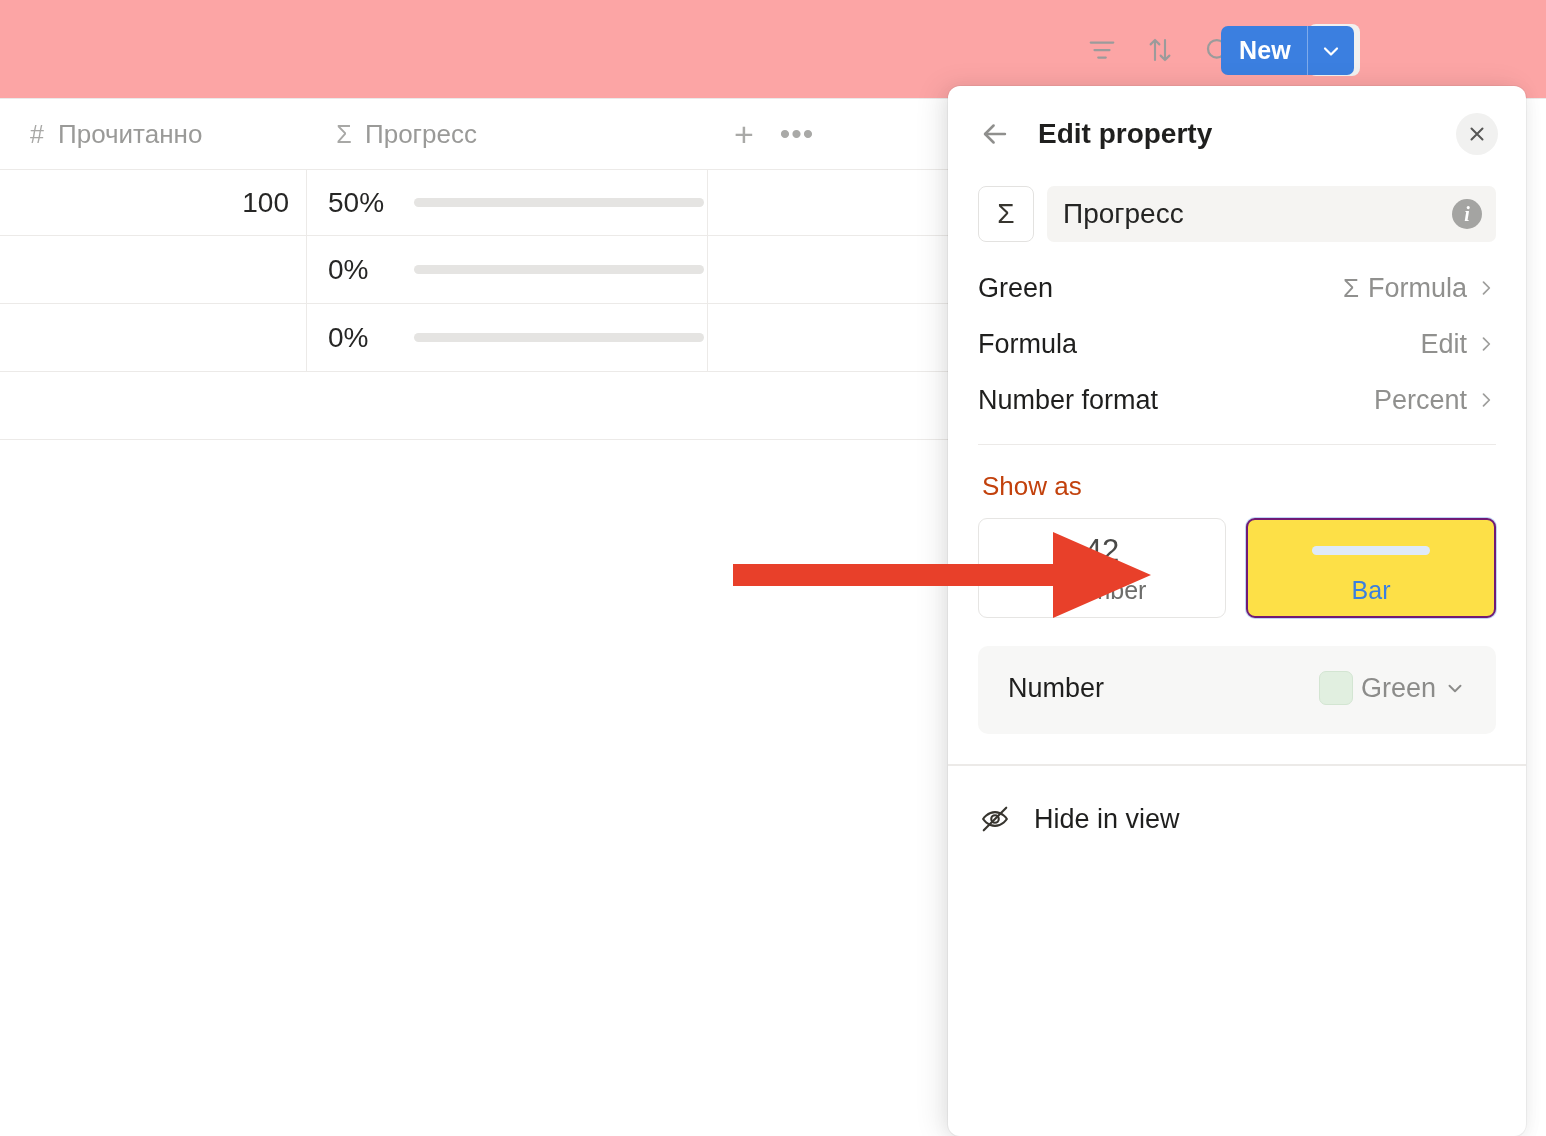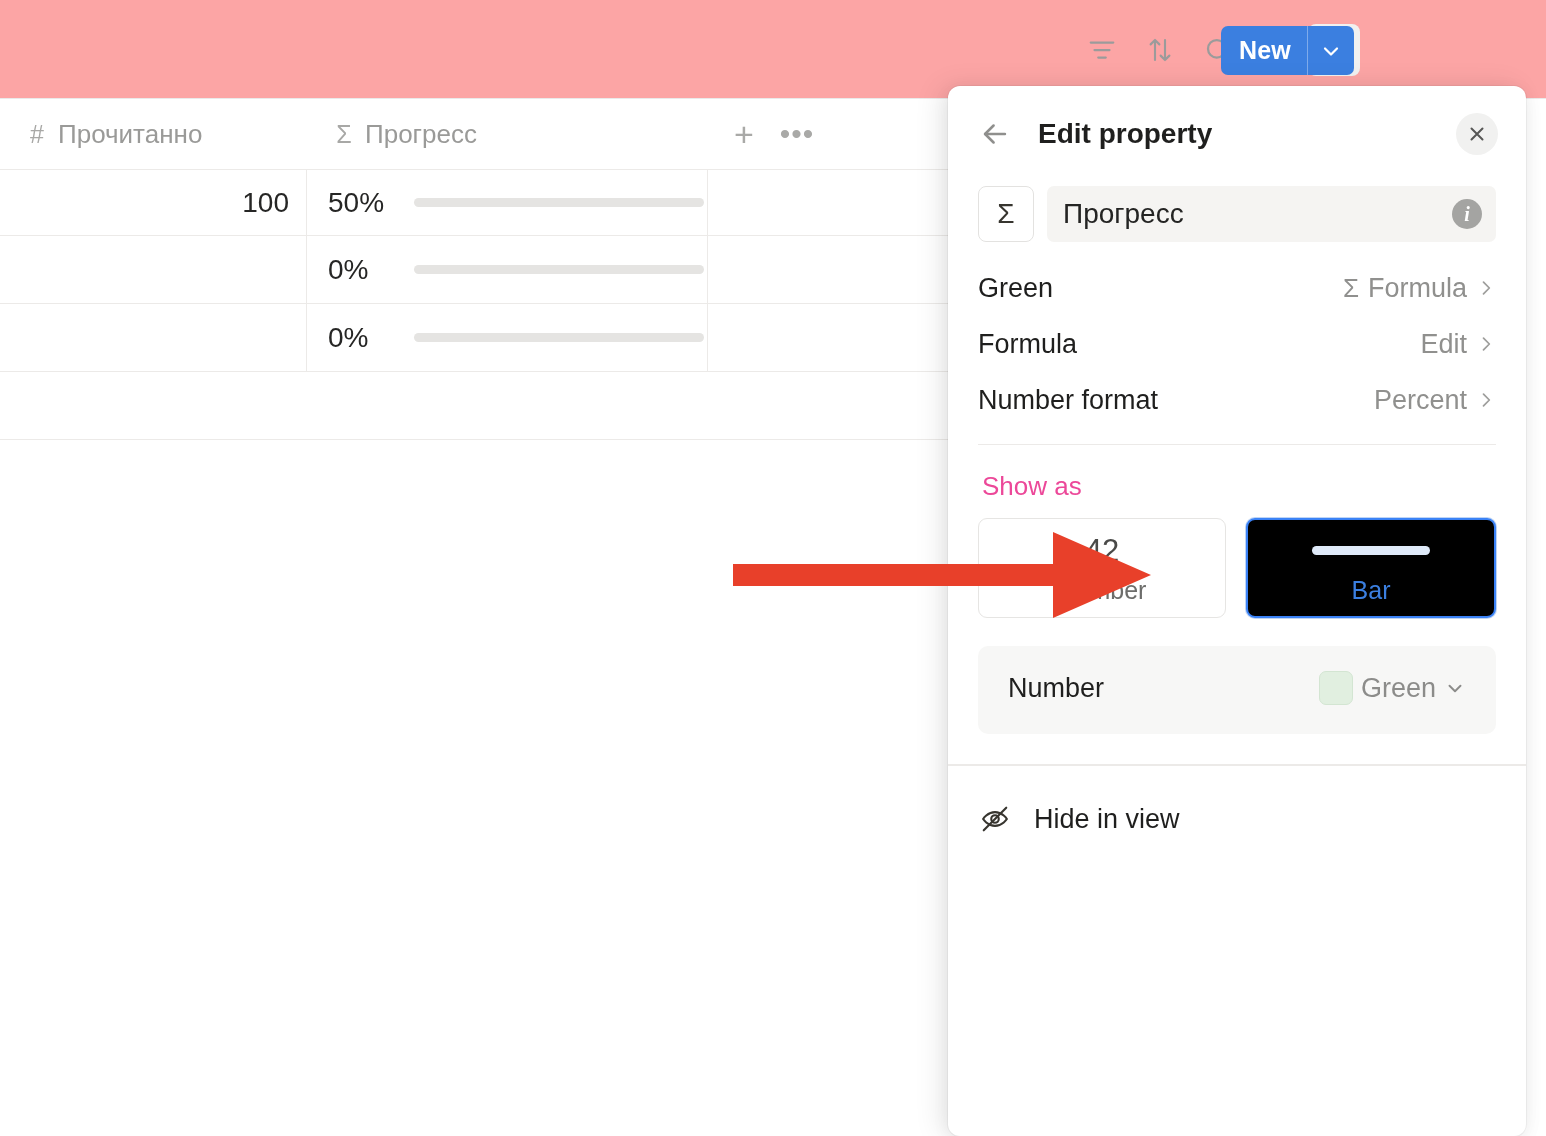--- a/index.html
+++ b/index.html
@@ -132,29 +132,29 @@
   }
   .prop-val {
     margin-left: auto; display: flex; align-items: center; gap: 9px;
     color: #90908e; font-size: 27px;
   }
   .prop-val .chev { color: #9e9e9c; display:flex; }
   .prop-sigma { color:#90908e; font-size: 26px; }
 
   .divider { height: 1px; background: #eceae8; margin: 16px 0 0 0; }
 
-  .showas-label { padding: 26px 30px 0 34px; font-size: 26px; color: #ec4899; }
+  .showas-label { padding: 26px 30px 0 34px; font-size: 26px; color: #c2410c; }
   .showas-row { display: flex; gap: 20px; padding: 16px 30px 0 30px; }
   .sa-opt {
     flex: 1; height: 100px; border: 1px solid #e6e5e3; border-radius: 9px;
     display: flex; flex-direction: column; align-items: center; justify-content: center;
     gap: 6px; cursor: pointer; background: #fff; position: relative;
   }
   .sa-opt.selected {
-    background: #000000; border: 2px solid #3b82f6;
+    background: #fde047; border: 2px solid #701a75;
     box-shadow: 0 0 0 1px #bfd5f5;
   }
   .sa-art { height: 38px; display:flex; align-items:center; justify-content:center; }
   .sa-label { font-size: 25px; color: #6d6d6b; }
   .sa-opt.selected .sa-label { color: #3b7fe0; }
   .sa-num { font-size: 31px; color: #4a4a48; font-weight: 400; }
   .sa-bar-track { width: 118px; height: 9px; border-radius: 6px; background: #dfeaf9; }
   .sa-bar-fill { width: 64px; height: 9px; border-radius: 6px; background: #3b7fe0; }
   .sa-ring {
     width: 38px; height: 38px; border-radius: 50%;

